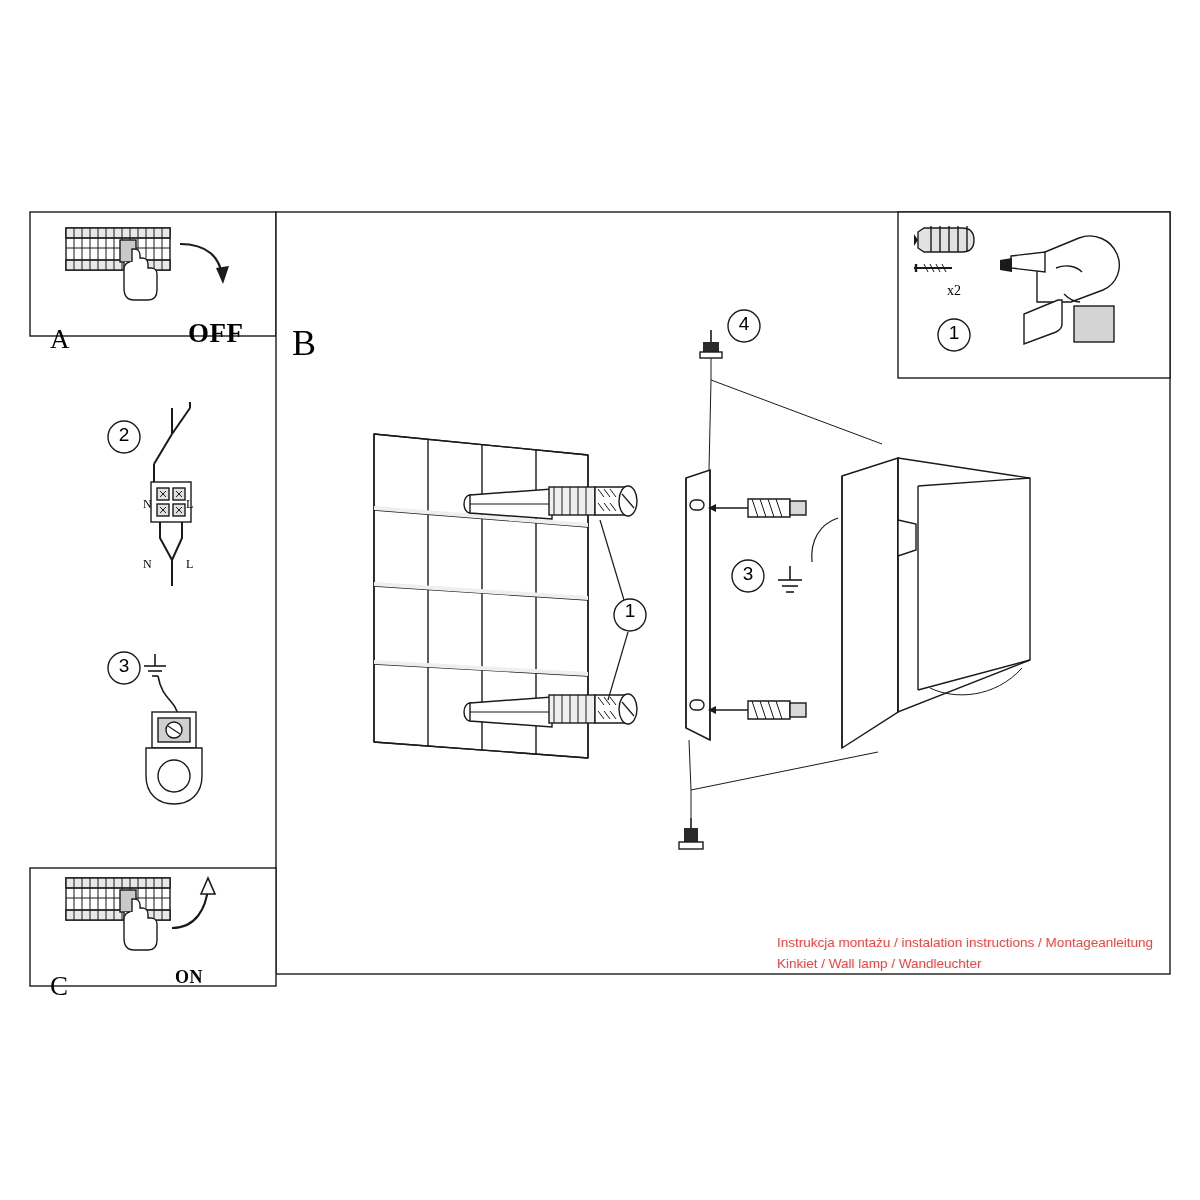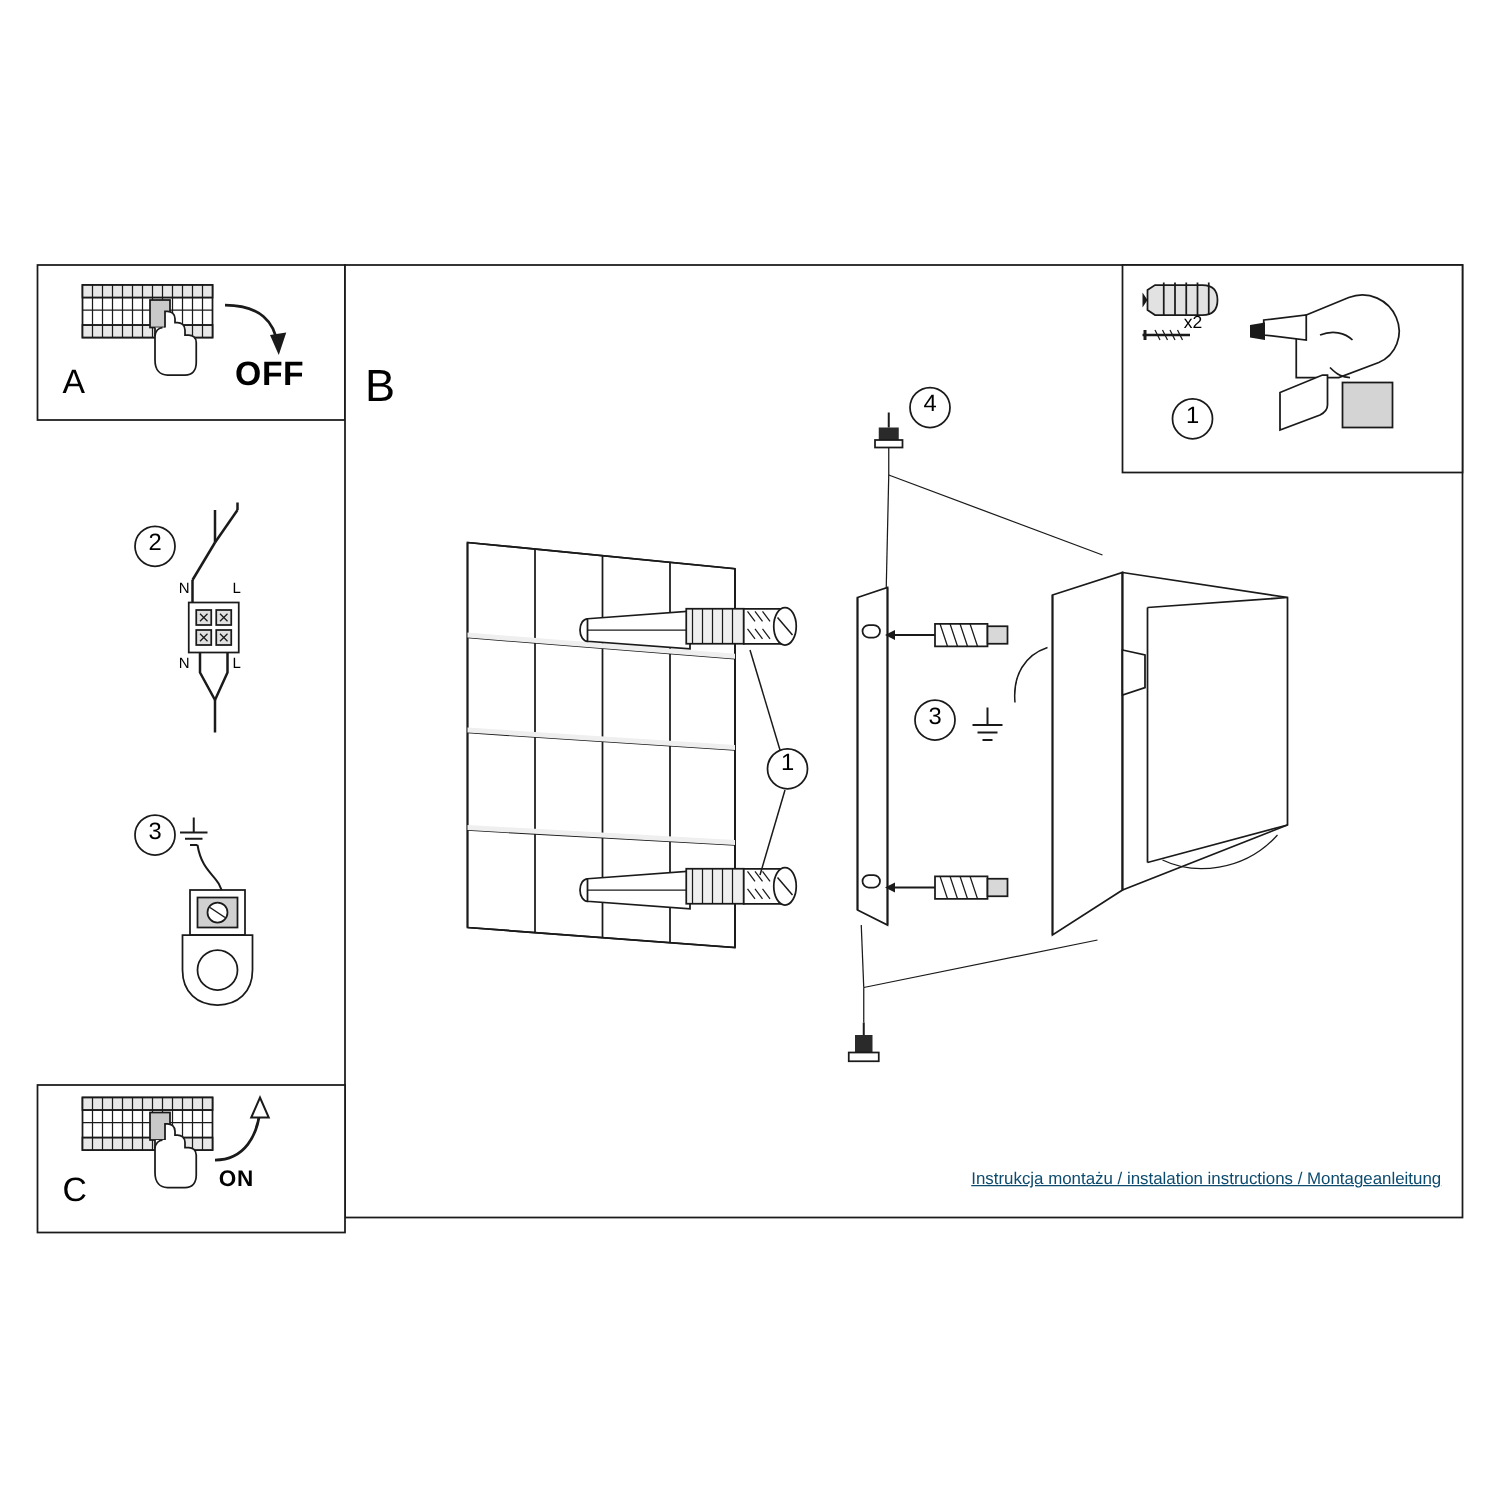--- a/index.html
+++ b/index.html
@@ -22,37 +22,37 @@
     height: 1200px;
   }
   svg.main {
     position: absolute;
     left: 0; top: 0;
     width: 1200px;
     height: 1200px;
   }
   .lbl {
     position: absolute;
-    font-family: Liberation Sans, sans-serif;
+    font-family: Liberation Serif, serif;
     white-space: nowrap;
+    margin-top: 34px;
   }
   .lbl-A { left: 50px;  top: 290px;  font-size: 27px; }
   .lbl-B { left: 292px; top: 288px;  font-size: 36px; }
   .lbl-C { left: 50px;  top: 937px;  font-size: 27px; }
   .lbl-OFF { left: 188px; top: 284px; font-size: 27px; font-weight: bold; letter-spacing: 0.5px; }
   .lbl-ON  { left: 175px; top: 933px; font-size: 18px; font-weight: bold; letter-spacing: 0.5px; }
   .lbl-x2  { left: 947px; top: 249px; font-size: 14px; }
   .cap {
     position: absolute;
     left: 777px;
     top: 932px;
     font-size: 13.5px;
     line-height: 21px;
-    color: #0c4a6e;
-    text-decoration: underline;
+    color: #ef4444;
   }
   .num {
     position: absolute;
     font-size: 19px;
     text-align: center;
     width: 28px;
   }
   .nm-1b { left: 940px; top: 322px; }
   .nm-2  { left: 110px; top: 424px; }
   .nm-3l { left: 110px; top: 655px; }
@@ -370,15 +370,16 @@
 <div class="num nm-3m">3</div>
 <div class="num nm-4">4</div>
 
 <div class="lbl" style="left:143px; top:463px; font-size:12px;">N</div>
 <div class="lbl" style="left:186px; top:463px; font-size:12px;">L</div>
 <div class="lbl" style="left:143px; top:523px; font-size:12px;">N</div>
 <div class="lbl" style="left:186px; top:523px; font-size:12px;">L</div>
 
 <div class="cap">
   <div>Instrukcja montażu / instalation instructions / Montageanleitung</div>
+  <div>Kinkiet / Wall lamp / Wandleuchter</div>
 </div>
 
 </div>
 
 </body></html>

